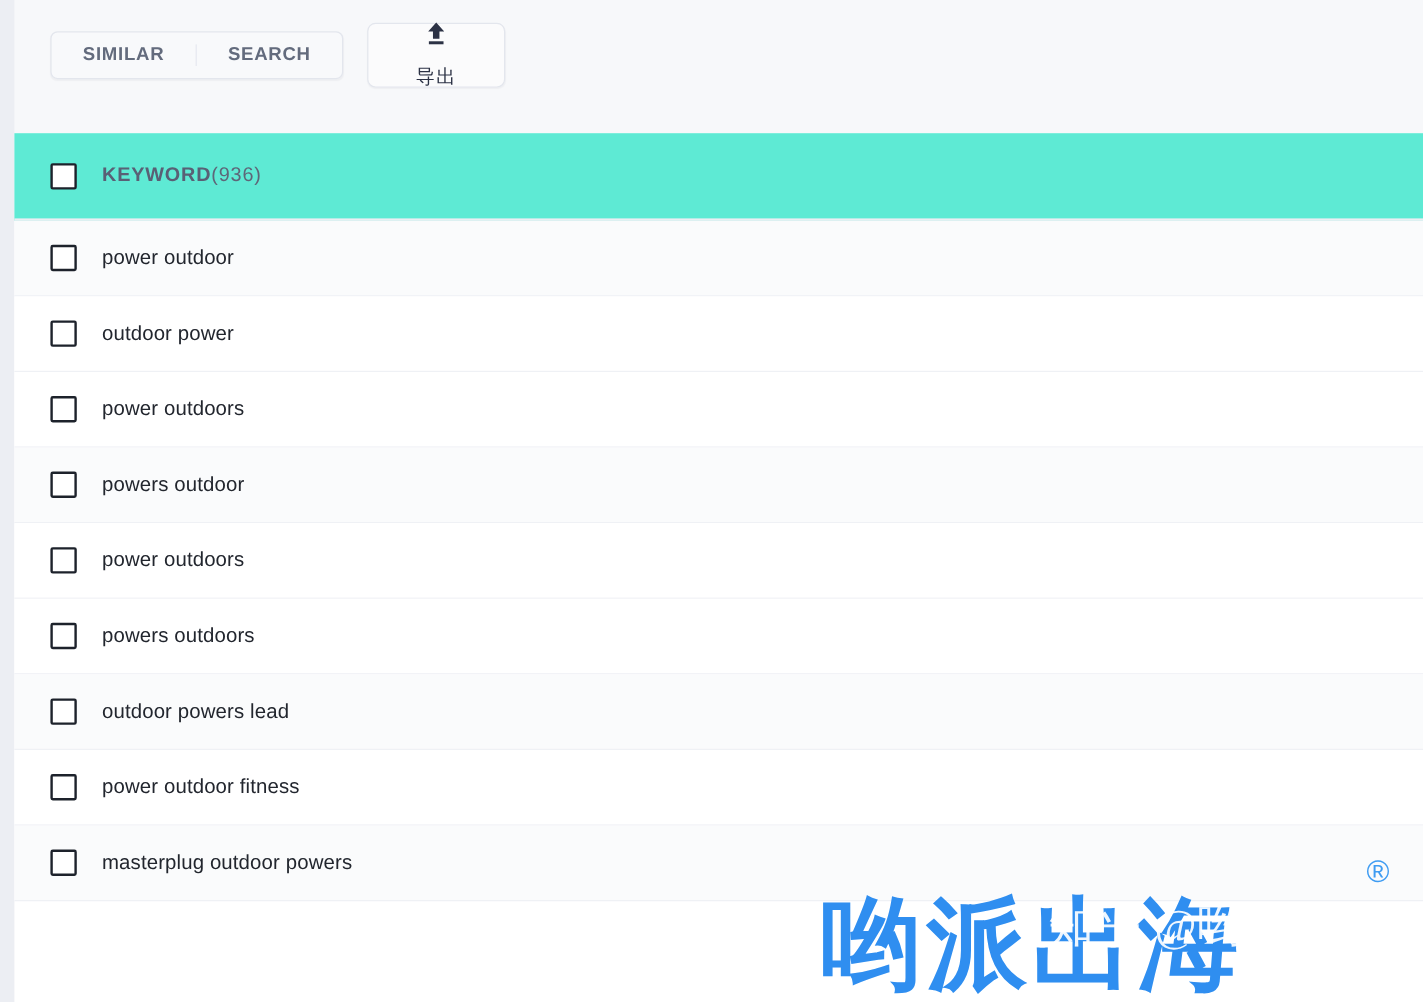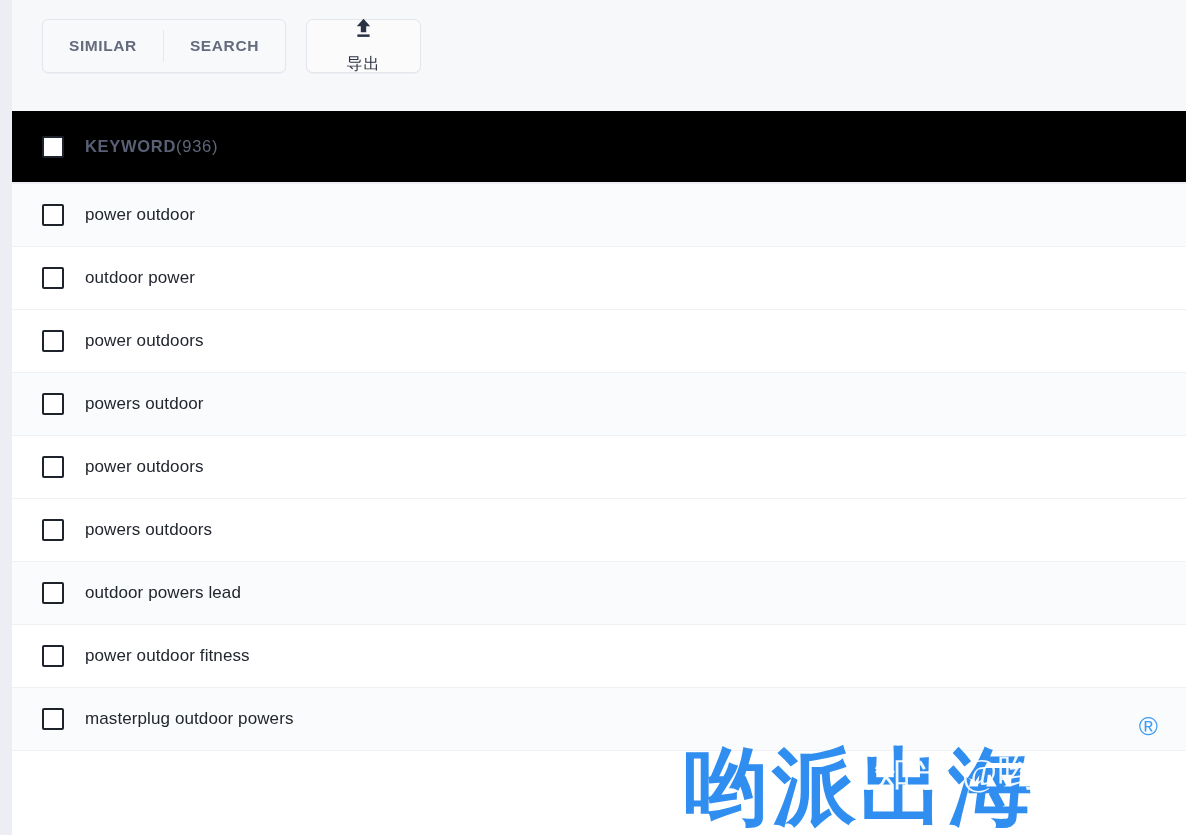--- a/index.html
+++ b/index.html
@@ -35,21 +35,21 @@
     gap: 0;
   }
 
   .segmented {
     display: flex;
     align-items: stretch;
     background: #f8f9fb;
     border: 1px solid #e3e6ed;
     border-radius: 6px;
     overflow: hidden;
-    height: 54px;
+    height: 40px;
     box-shadow: 0 1px 1px rgba(20,25,45,0.04);
   }
 
   .seg-btn {
     display: flex;
     align-items: center;
     justify-content: center;
     padding: 0 26px;
     font-size: 15.5px;
     font-weight: 600;
@@ -111,21 +111,21 @@
     width: 1174px;
     height: 724px;
     background: #ffffff;
   }
 
   .header-row {
     height: 73px;
     display: flex;
     align-items: center;
     padding-left: 30px;
-    background: #000000;
+    background: #5eead4;
     border-bottom: 2px solid #eceef3;
   }
 
   .header-title {
     margin-left: 21px;
     font-size: 16.5px;
     color: #5e6678;
     letter-spacing: 0.7px;
     white-space: nowrap;
   }

